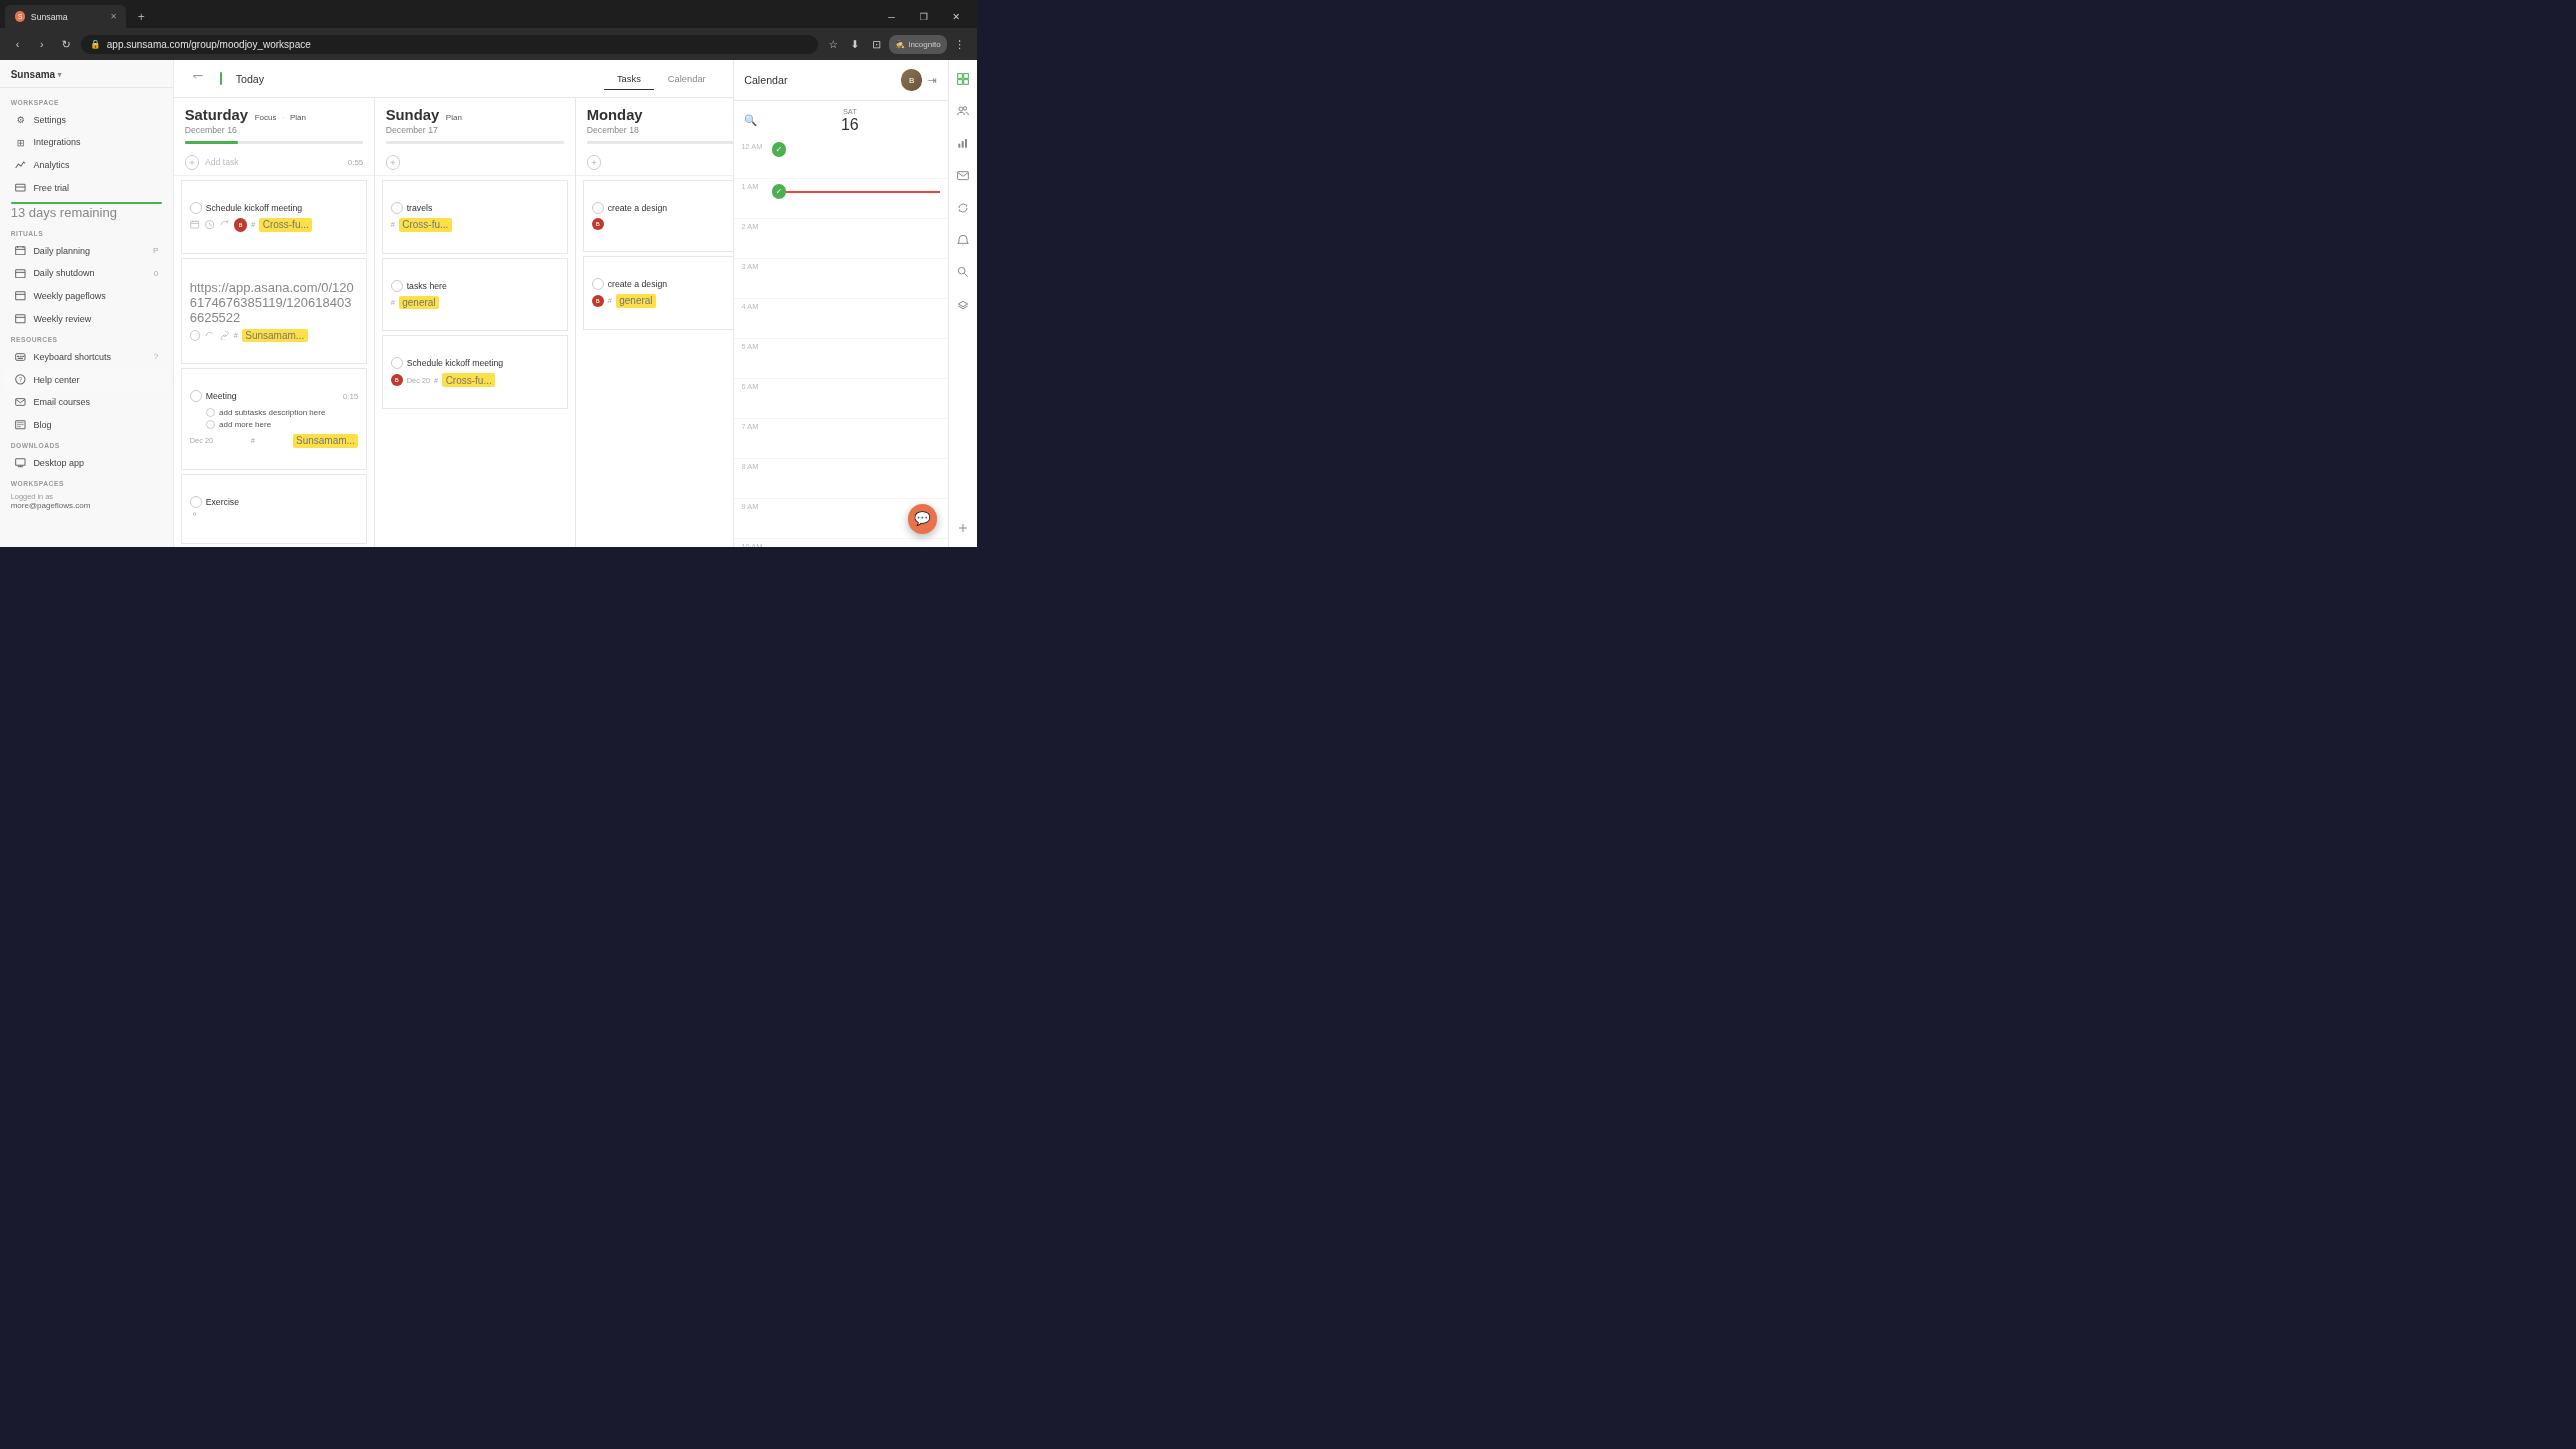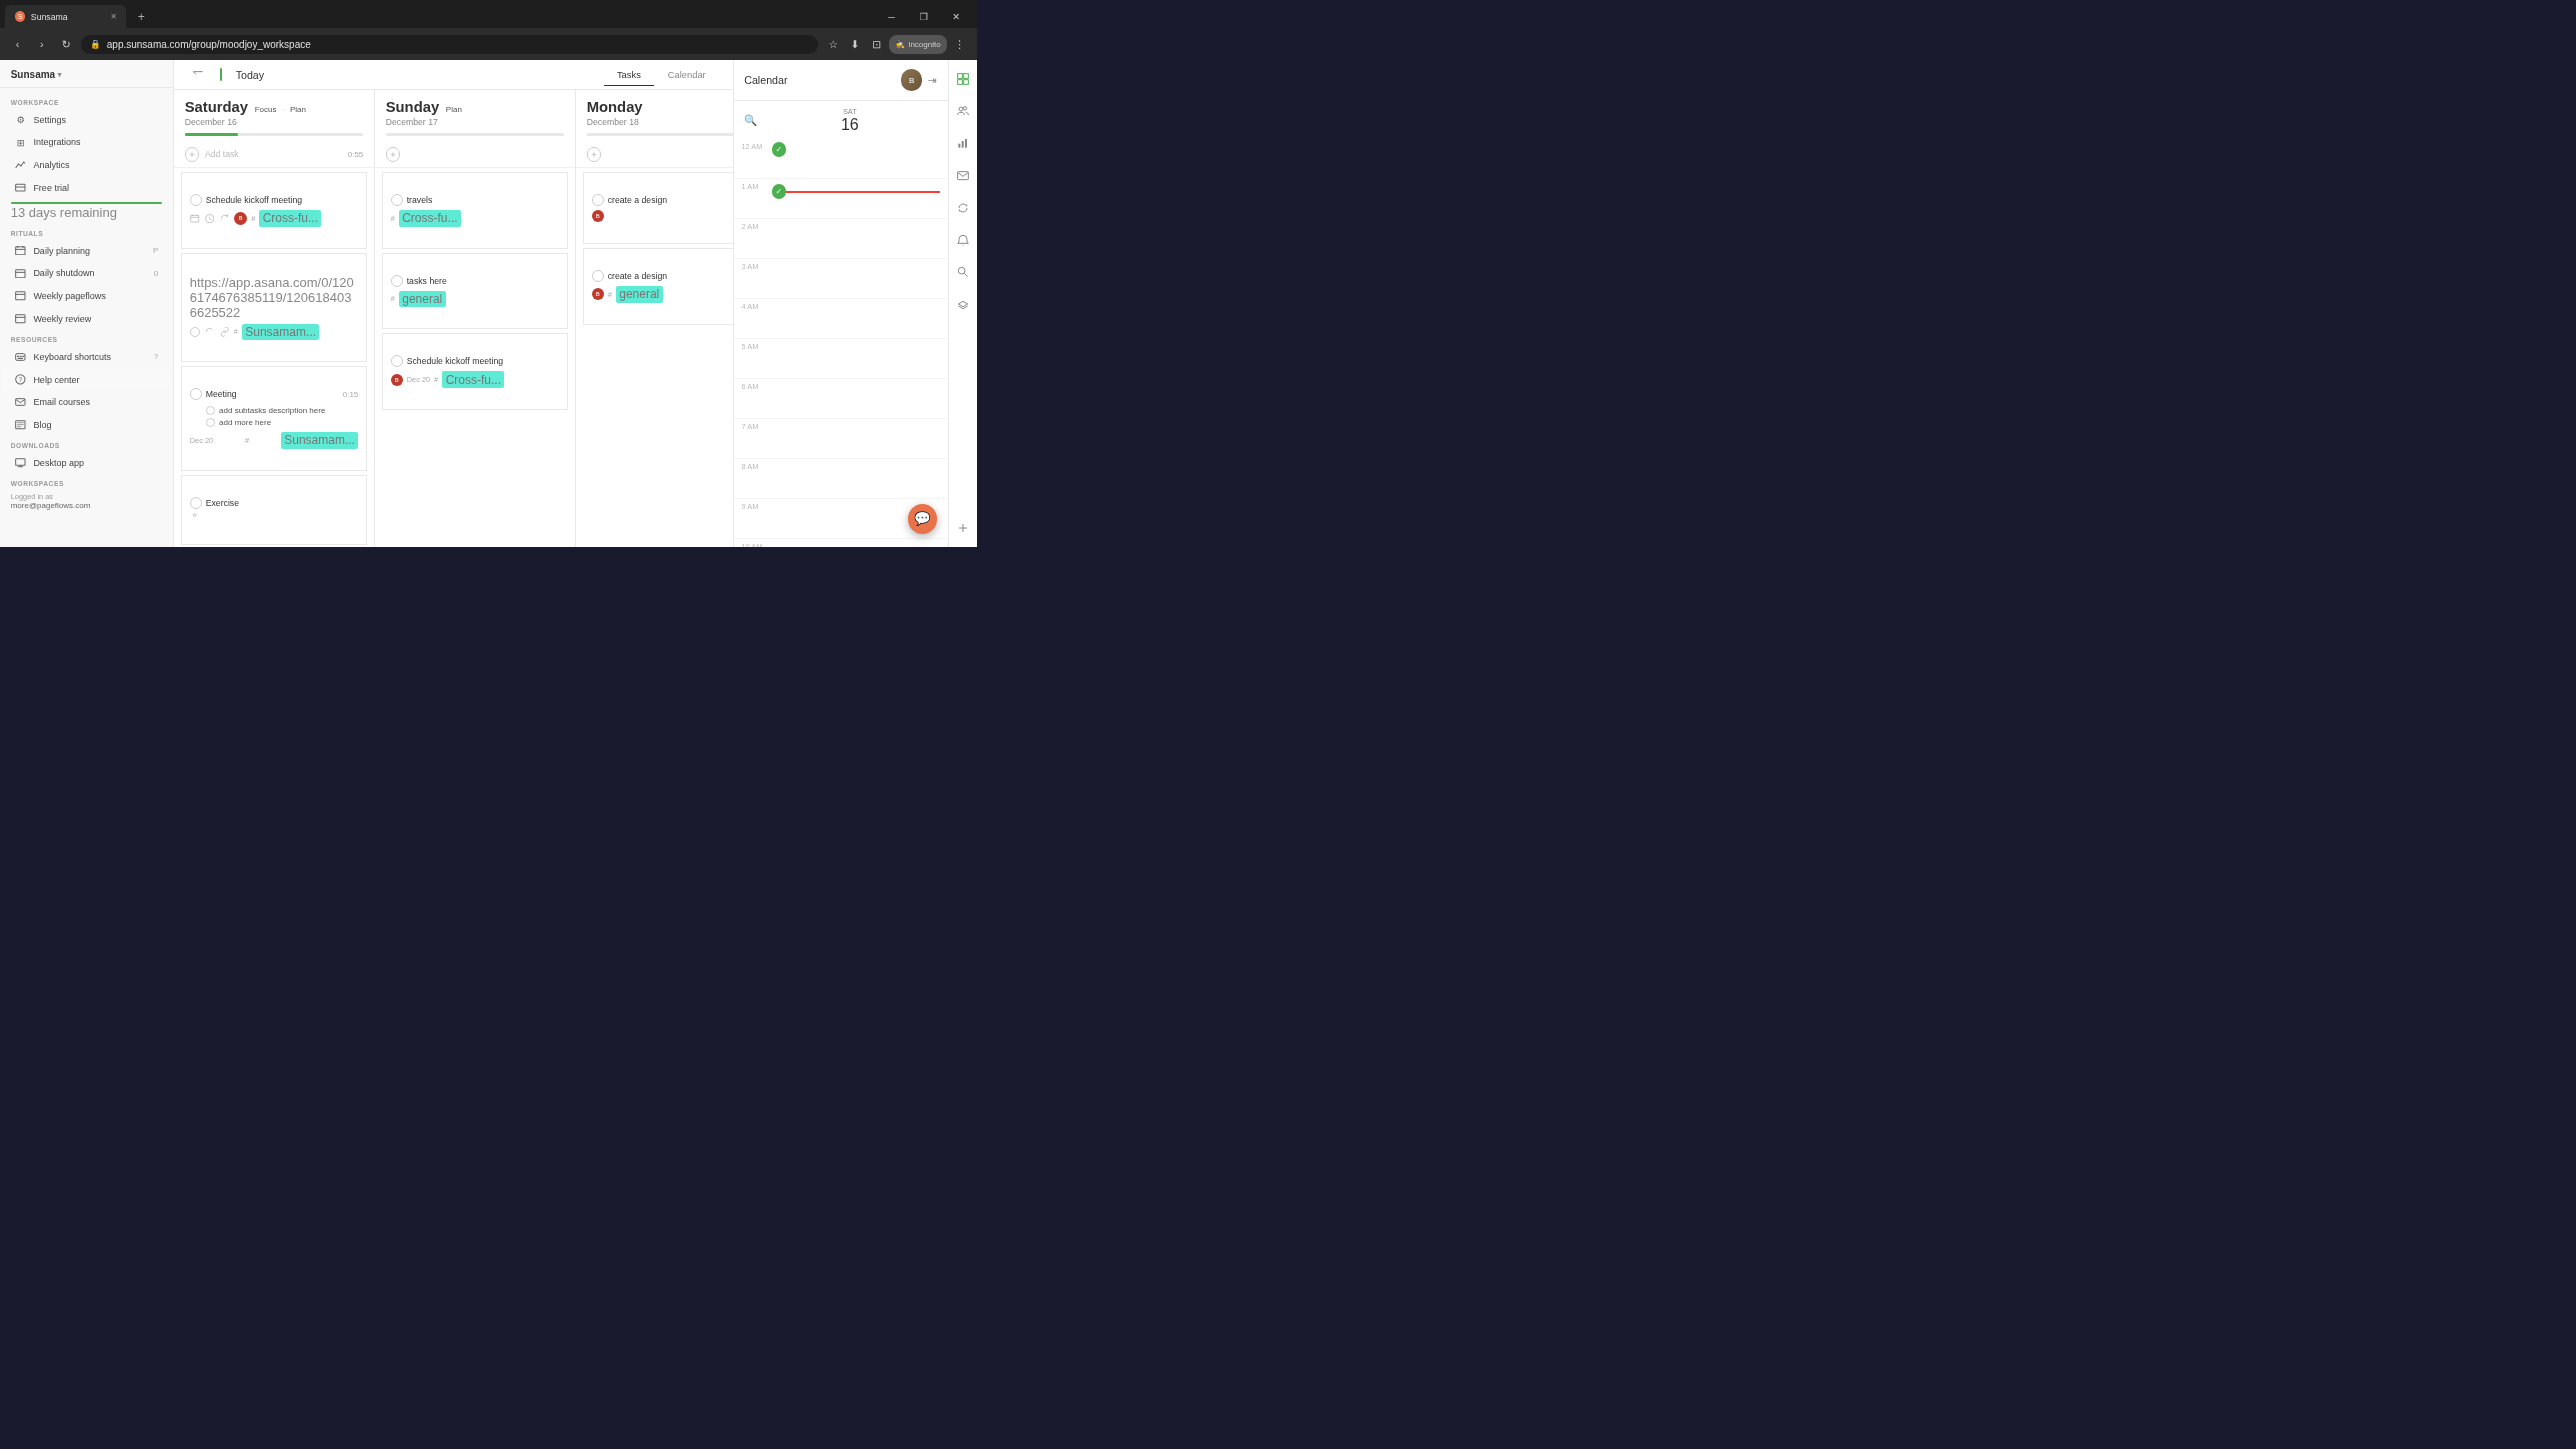--- a/index.html
+++ b/index.html
@@ -37,21 +37,21 @@
     .sidebar-item { display: flex; align-items: center; padding: 4.7px 10.7px; gap: 6.7px; cursor: pointer; border-radius: 4px; margin: 0.7px 4px; color: #444; font-size: 9px; }
     .sidebar-item-icon { width: 12px; height: 12px; display: flex; align-items: center; justify-content: center; color: #666; font-size: 9.4px; flex-shrink: 0; }
     .sidebar-item-label { flex: 1; }
     .sidebar-item-badge { font-size: 8px; color: #aaa; margin-left: auto; }
     .free-trial-days { font-size: 13px; color: #888; padding: 1.3px 10.7px 4px; }
 
     
     .main-content { flex: 1; display: flex; flex-direction: column; overflow: hidden; }
 
     
-    .main-header { display: flex; align-items: center; padding: 0 13.4px; height: 30px; border-bottom: 0.7px solid #e8e8e8; gap: 10.7px; flex-shrink: 0; }
+    .main-header { display: flex; align-items: center; padding: 0 13.4px; height: 38px; border-bottom: 0.7px solid #e8e8e8; gap: 10.7px; flex-shrink: 0; }
     .header-nav-btn { width: 21.5px; height: 21.5px; display: flex; align-items: center; justify-content: center; color: #888; cursor: pointer; font-size: 12px; }
     .header-title { font-size: 10.7px; font-weight: 500; color: #333; }
     .header-tabs { display: flex; gap: 0; margin-left: auto; }
     .header-tab { padding: 5.4px 13.4px; font-size: 9.4px; color: #888; cursor: pointer; border-bottom: 1.3px solid transparent; }
     .header-tab.active { color: #333; border-bottom: 1.3px solid #333; font-weight: 500; }
 
     
     .days-container { display: flex; flex: 1; overflow-x: auto; }
     .day-column { min-width: 201px; border-right: 0.7px solid #e8e8e8; display: flex; flex-direction: column; }
     .day-header { padding: 9.4px 10.7px 6.7px; flex-shrink: 0; }
@@ -62,21 +62,21 @@
     .add-task-btn { width: 14.8px; height: 14.8px; border-radius: 50%; border: 1px solid #ccc; display: flex; align-items: center; justify-content: center; font-size: 9.4px; color: #aaa; }
     .add-task-time { margin-left: auto; font-size: 8px; color: #aaa; }
 
     .task-card { background: white; border: 0.7px solid #e8e8e8; border-radius: 0; margin: 4px 6.7px; padding: 21px 8px; cursor: pointer; }
     .task-title-row { display: flex; align-items: center; gap: 4px; margin-bottom: 4px; }
     .task-checkbox { width: 12px; height: 12px; border-radius: 50%; border: 1px solid #ccc; flex-shrink: 0; display: flex; align-items: center; justify-content: center; }
     .task-title { font-size: 8.7px; color: #333; flex: 1; }
     .task-time { font-size: 8px; color: #aaa; margin-left: auto; }
     .task-meta { display: flex; align-items: center; gap: 4px; flex-wrap: wrap; }
     .task-meta-icon { width: 10.7px; height: 10.7px; color: #aaa; font-size: 8px; display: flex; align-items: center; justify-content: center; }
-    .task-tag { font-size: 12px; color: #777; background: #5eead4; border-radius: 2px; padding: 1.3px 3.4px; }
+    .task-tag { font-size: 10px; color: #777; background: #fde047; border-radius: 2px; padding: 1.3px 3.4px; }
     .task-url { font-size: 13px; color: #888; word-break: break-all; margin-bottom: 4px; }
     .task-subtask { display: flex; align-items: center; gap: 4px; padding: 1.3px 0; }
     .task-subtask-check { width: 9.4px; height: 9.4px; border-radius: 50%; border: 0.7px solid #ccc; flex-shrink: 0; }
     .task-subtask-text { font-size: 8px; color: #555; }
     .task-date { font-size: 7.4px; color: #aaa; }
 
     
     .calendar-sidebar { width: 215px; background: white; border-left: 0.7px solid #e8e8e8; display: flex; flex-direction: column; flex-shrink: 0; }
     .calendar-header { padding: 9.4px 10.7px; display: flex; align-items: center; justify-content: space-between; border-bottom: 0.7px solid #e8e8e8; }
     .calendar-title { font-size: 10.7px; font-weight: 500; color: #333; }

